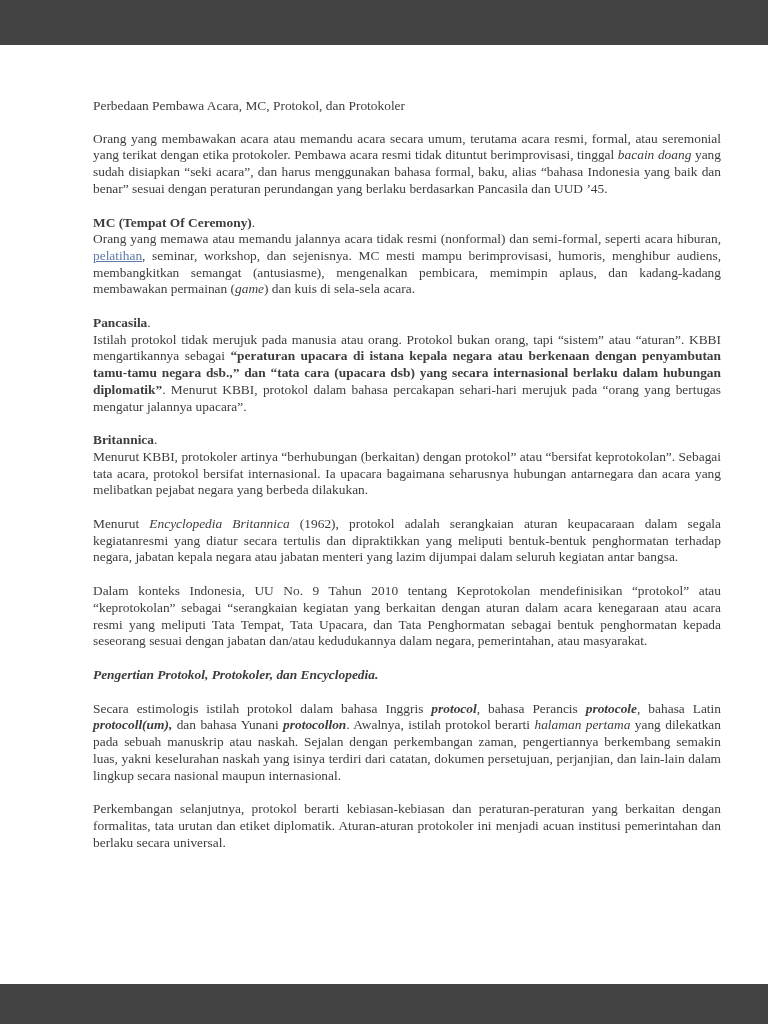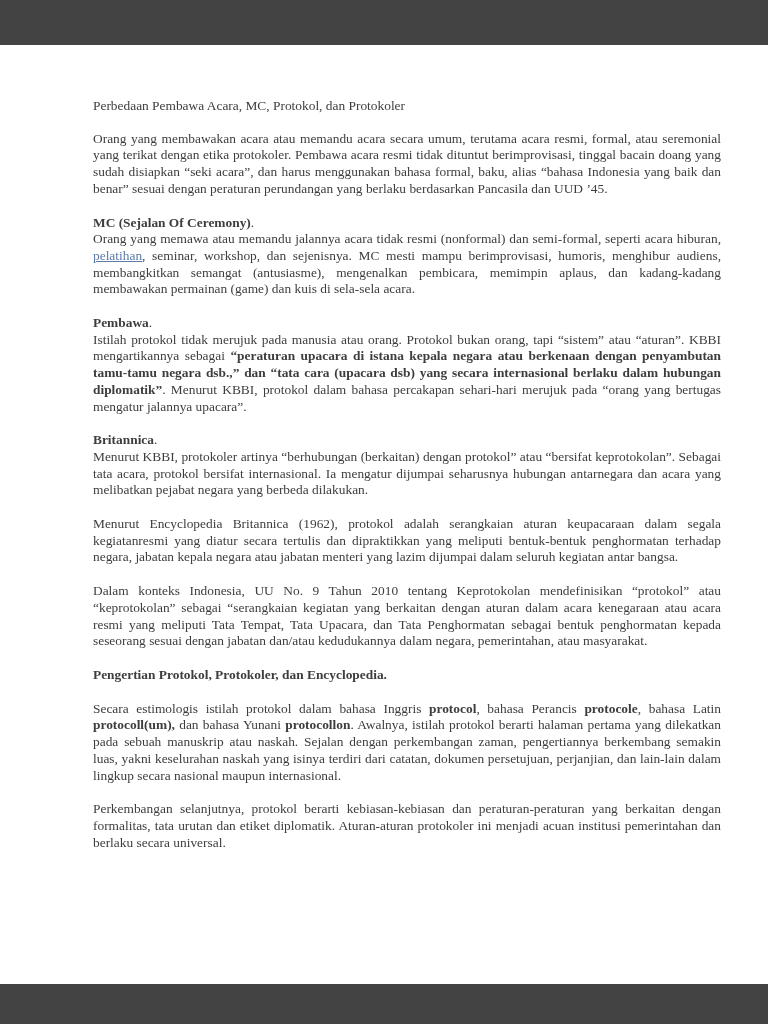--- a/index.html
+++ b/index.html
@@ -23,38 +23,38 @@
     padding: 53px 47px 0 93px;
     color: #3d3d3d;
     font-size: 13.4px;
     line-height: 16.7px;
     text-align: justify;
   }
   p.block { margin: 0 0 17px 0; }
   p.title { text-align: left; margin-bottom: 16px; }
   p.heading { margin-bottom: 0; text-align: left; }
   .run.bold { font-weight: bold; }
-  .run.italic { }
+  .run.italic { font-style: italic; }
   .run.link { color: #5b7aa6; cursor: pointer; }
 </style>
 </head>
 <body>
 
 <div class="letterbox top"></div>
 
 <div class="page">
   <div class="content">
       <p class="block title"><span class="run">Perbedaan Pembawa Acara, MC, Protokol, dan Protokoler</span></p>
       <p class="block paragraph"><span class="run">Orang yang membawakan acara atau memandu acara secara umum, terutama acara resmi, formal, atau seremonial yang terikat dengan etika protokoler. Pembawa acara resmi tidak dituntut berimprovisasi, tinggal </span><span class="run italic">bacain doang</span><span class="run"> yang sudah disiapkan “seki acara”,  dan harus menggunakan bahasa formal, baku, alias “bahasa Indonesia yang baik dan benar” sesuai dengan peraturan perundangan yang berlaku berdasarkan Pancasila dan UUD ’45.</span></p>
-      <p class="block heading"><span class="run bold">MC (Sejalan Of Ceremony)</span><span class="run">.</span></p>
+      <p class="block heading"><span class="run bold">MC (Tempat Of Ceremony)</span><span class="run">.</span></p>
       <p class="block paragraph"><span class="run">Orang yang memawa atau memandu jalannya acara tidak resmi (nonformal) dan semi-formal, seperti acara hiburan, </span><a href="#" class="run link">pelatihan</a><span class="run">, seminar, workshop, dan sejenisnya. MC mesti mampu berimprovisasi, humoris, menghibur audiens, membangkitkan semangat (antusiasme), mengenalkan pembicara, memimpin aplaus, dan kadang-kadang membawakan permainan (</span><span class="run italic">game</span><span class="run">) dan kuis di sela-sela acara.</span></p>
-      <p class="block heading"><span class="run bold">Pembawa</span><span class="run">.</span></p>
+      <p class="block heading"><span class="run bold">Pancasila</span><span class="run">.</span></p>
       <p class="block paragraph"><span class="run">Istilah protokol tidak merujuk pada manusia atau orang. Protokol bukan orang, tapi “sistem” atau “aturan”. KBBI mengartikannya sebagai </span><span class="run bold">“peraturan upacara di istana kepala negara atau berkenaan dengan penyambutan tamu-tamu negara dsb.,” dan “tata cara (upacara dsb) yang secara internasional berlaku dalam hubungan diplomatik”</span><span class="run">. Menurut KBBI, protokol dalam bahasa percakapan sehari-hari merujuk pada “orang yang bertugas mengatur jalannya upacara”.</span></p>
       <p class="block heading"><span class="run bold">Britannica</span><span class="run">.</span></p>
-      <p class="block paragraph"><span class="run">Menurut KBBI, protokoler artinya “berhubungan (berkaitan) dengan protokol” atau “bersifat keprotokolan”. Sebagai tata acara, protokol bersifat internasional. Ia mengatur dijumpai seharusnya hubungan antarnegara dan acara yang melibatkan pejabat negara yang berbeda dilakukan.</span></p>
+      <p class="block paragraph"><span class="run">Menurut KBBI, protokoler artinya “berhubungan (berkaitan) dengan protokol” atau “bersifat keprotokolan”. Sebagai tata acara, protokol bersifat internasional. Ia upacara bagaimana seharusnya hubungan antarnegara dan acara yang melibatkan pejabat negara yang berbeda dilakukan.</span></p>
       <p class="block paragraph"><span class="run">Menurut </span><span class="run italic">Encyclopedia Britannica</span><span class="run"> (1962), protokol adalah serangkaian aturan keupacaraan dalam segala  kegiatanresmi yang diatur secara tertulis  dan dipraktikkan  yang  meliputi bentuk-bentuk penghormatan terhadap negara, jabatan kepala negara atau jabatan menteri yang lazim dijumpai dalam seluruh kegiatan antar bangsa.</span></p>
       <p class="block paragraph"><span class="run">Dalam konteks Indonesia, UU No. 9 Tahun 2010 tentang Keprotokolan mendefinisikan “protokol” atau “keprotokolan” sebagai “serangkaian kegiatan yang berkaitan dengan aturan dalam acara kenegaraan atau acara resmi yang meliputi Tata Tempat, Tata Upacara, dan Tata Penghormatan sebagai bentuk penghormatan kepada seseorang sesuai dengan jabatan dan/atau kedudukannya dalam negara, pemerintahan, atau masyarakat.</span></p>
       <p class="block subheading"><span class="run bold italic">Pengertian Protokol, Protokoler, dan Encyclopedia.</span></p>
       <p class="block paragraph"><span class="run">Secara estimologis istilah protokol dalam bahasa Inggris </span><span class="run bold italic">protocol</span><span class="run">, bahasa Perancis </span><span class="run bold italic">protocole</span><span class="run">, bahasa Latin </span><span class="run bold italic">protocoll(um),</span><span class="run"> dan  bahasa  Yunani </span><span class="run bold italic">protocollon</span><span class="run">. Awalnya, istilah protokol berarti </span><span class="run italic">halaman pertama</span><span class="run"> yang dilekatkan pada sebuah manuskrip atau naskah. Sejalan dengan perkembangan zaman, pengertiannya berkembang semakin luas, yakni keselurahan naskah yang isinya terdiri dari catatan, dokumen persetujuan, perjanjian, dan lain-lain dalam lingkup  secara nasional maupun internasional.</span></p>
       <p class="block paragraph"><span class="run">Perkembangan selanjutnya, protokol berarti kebiasan-kebiasan dan peraturan-peraturan yang berkaitan dengan formalitas, tata urutan dan etiket diplomatik. Aturan-aturan protokoler ini  menjadi acuan institusi pemerintahan dan berlaku secara universal.</span></p>
     </div>
 </div>
 
 <div class="letterbox bottom"></div>
 

